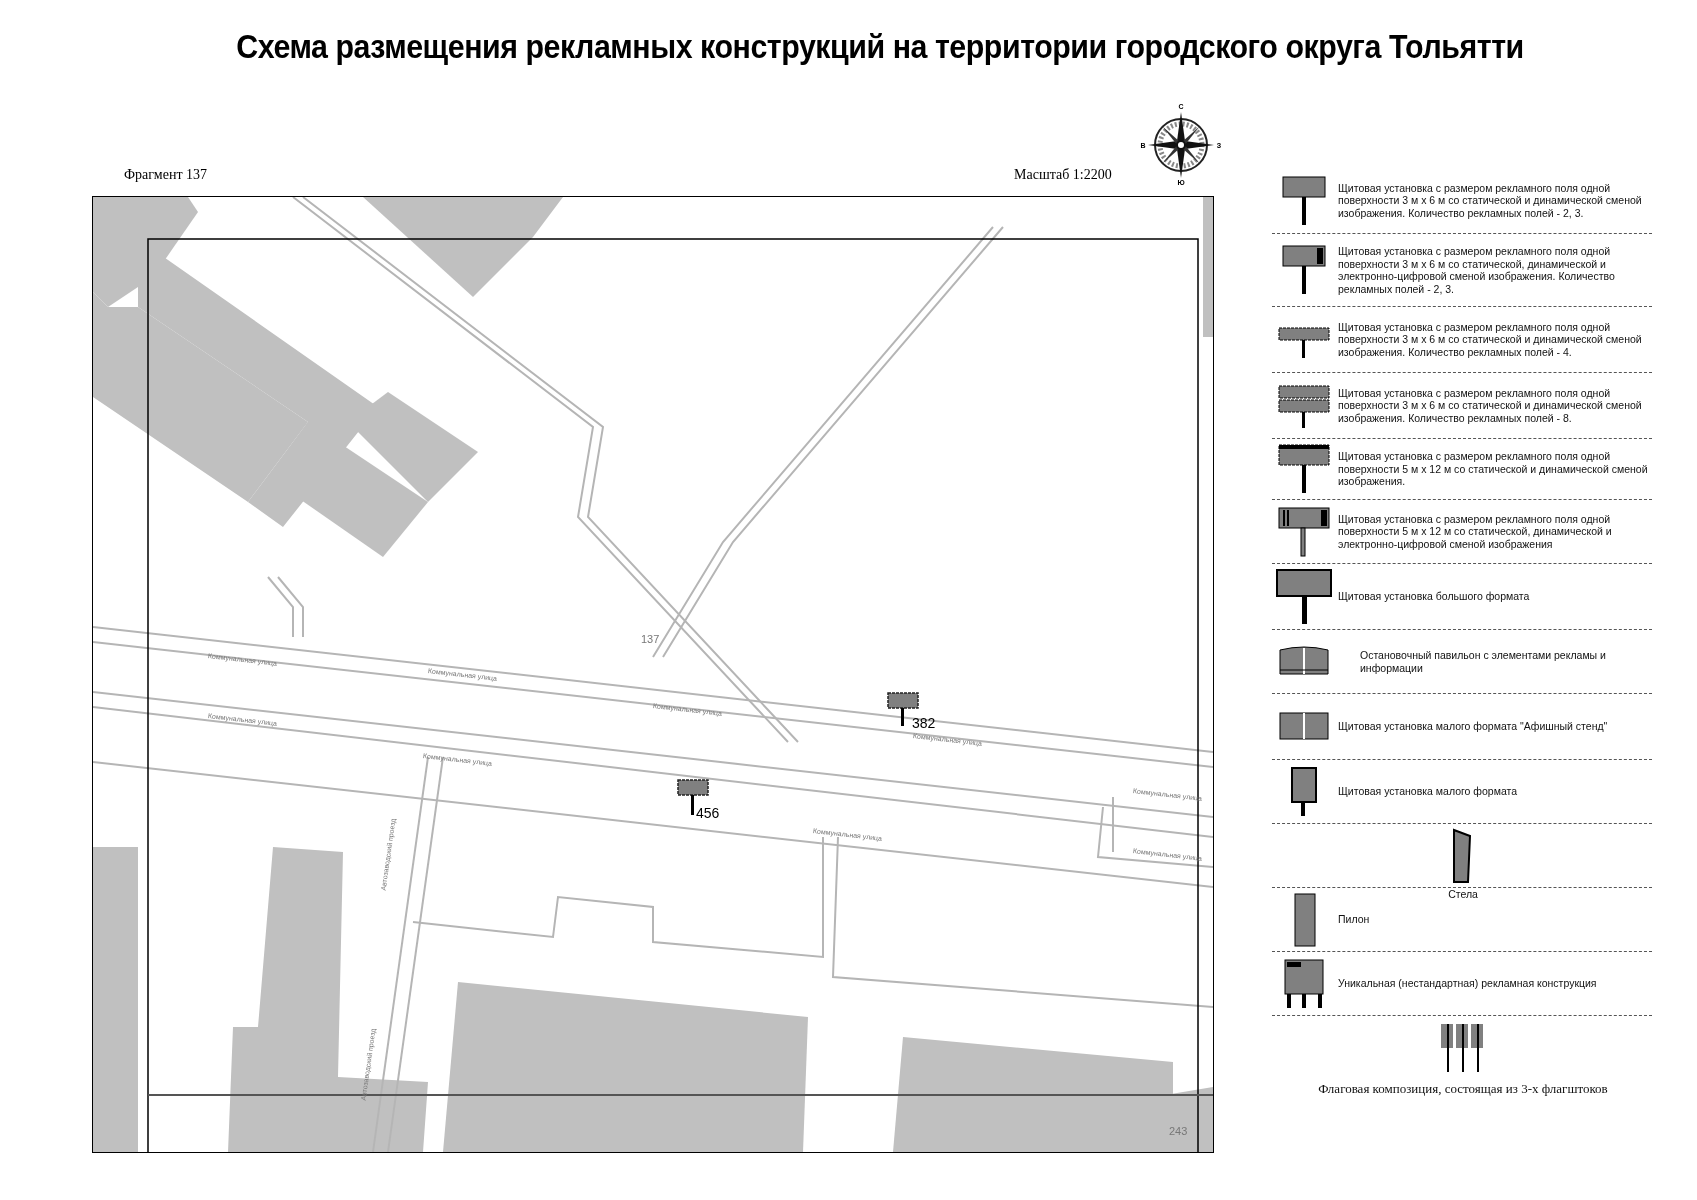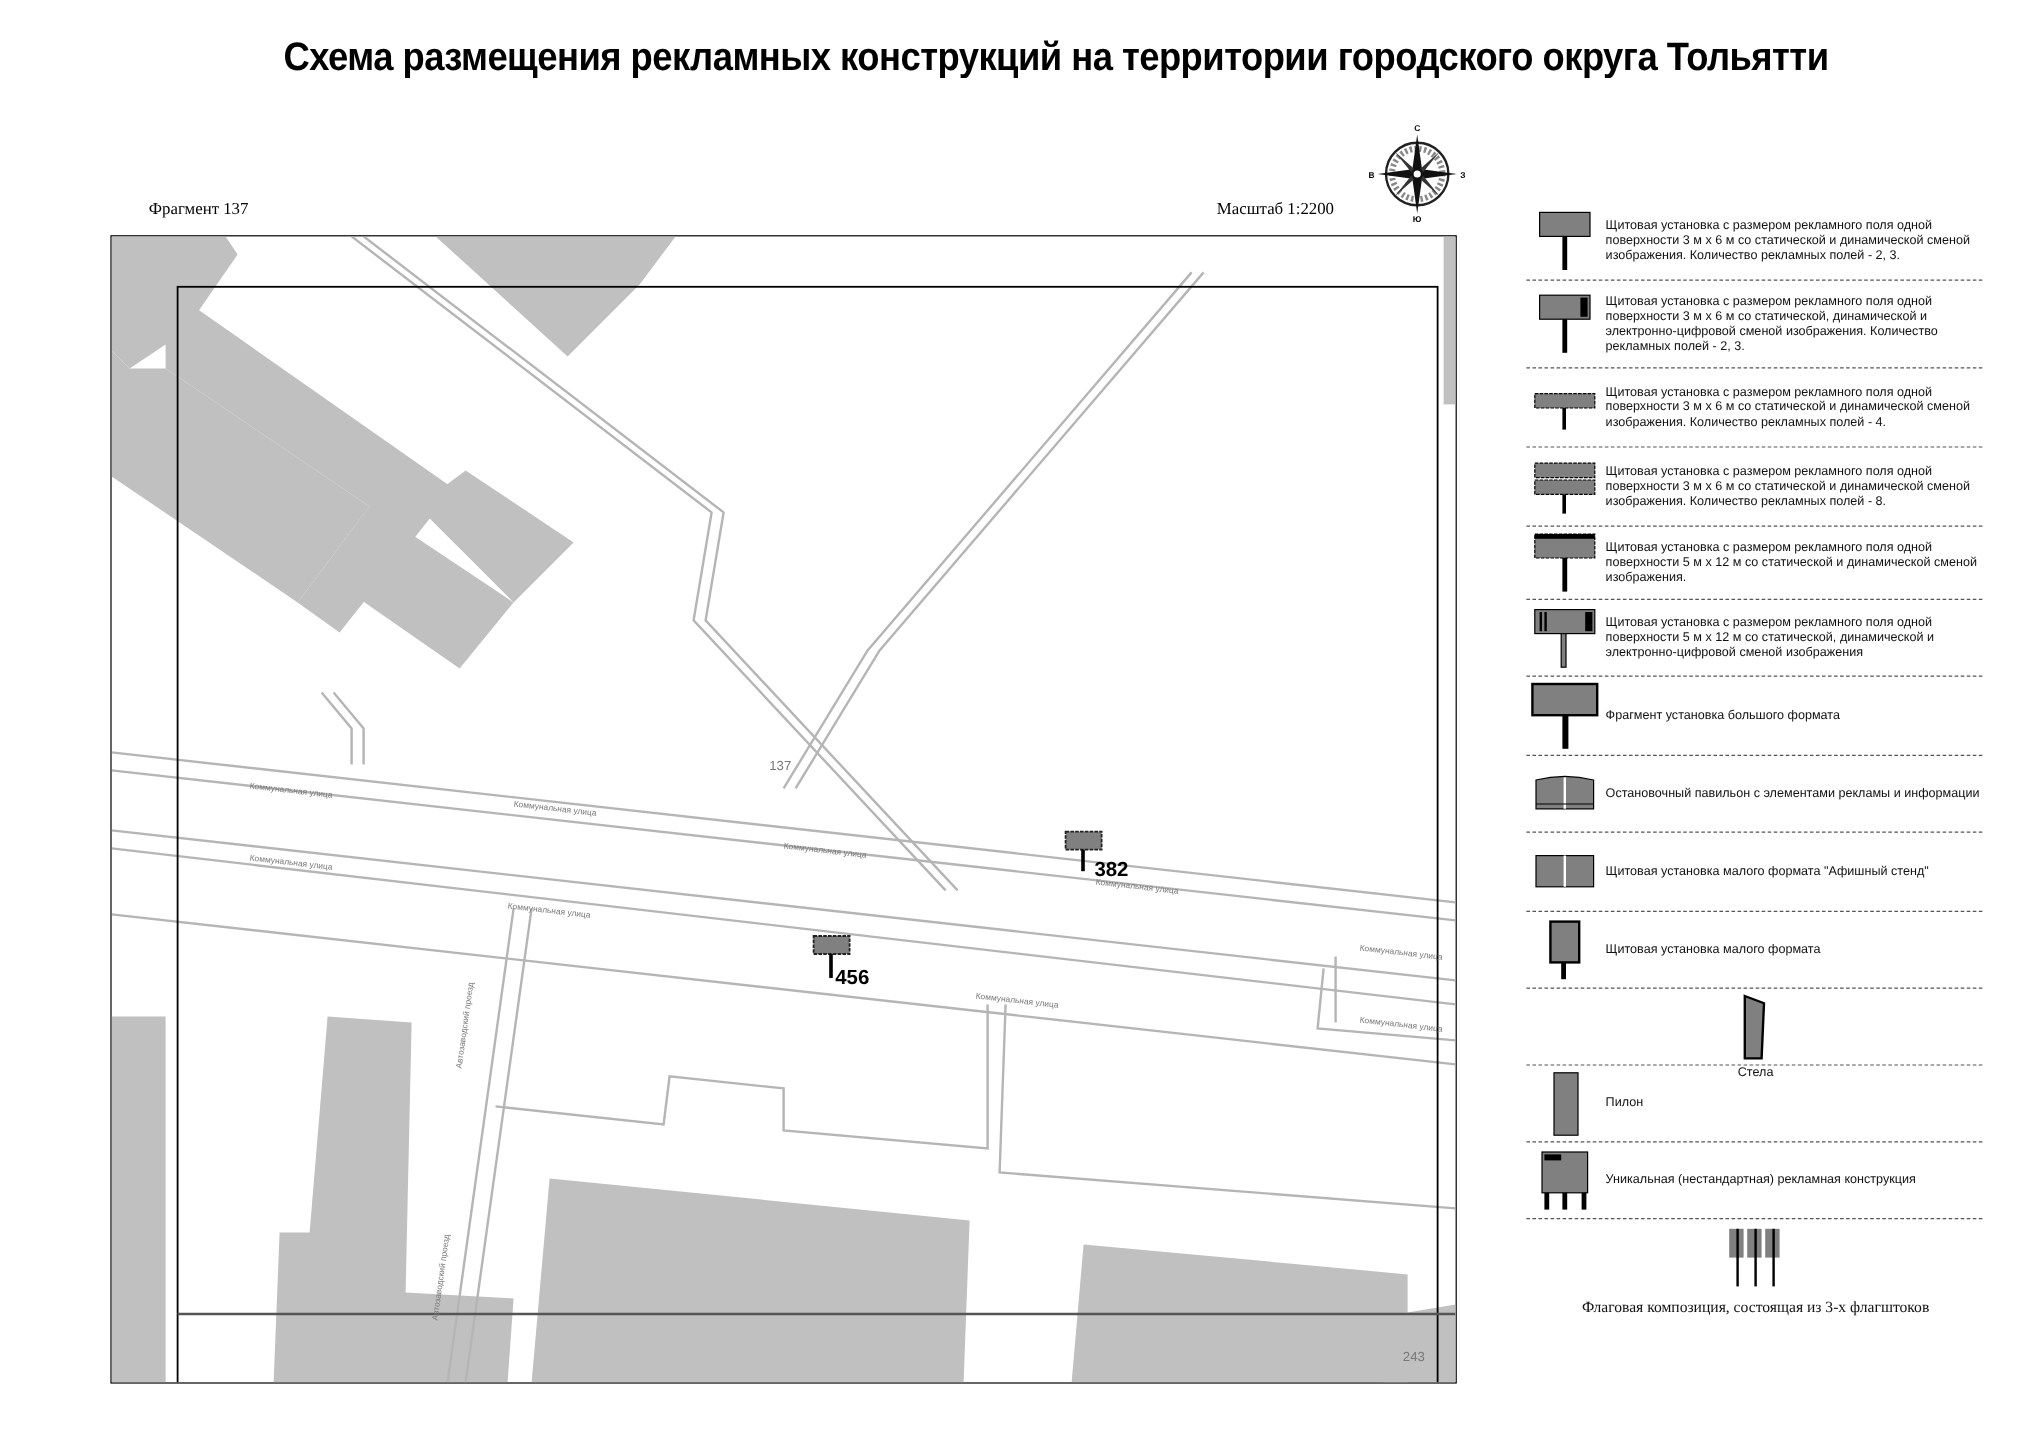--- a/index.html
+++ b/index.html
@@ -8,21 +8,21 @@
   .fragment-label { position:absolute; left:92px; top:167px; font-family:"Liberation Serif", serif; font-size:14px;margin-left:32px; }
   .scale-label { position:absolute; left:1014px; top:167px; font-family:"Liberation Serif", serif; font-size:14px; }
   .compass { position:absolute; left:1138px; top:100px; width:86px; height:86px; }
   .map-frame { position:absolute; left:92px; top:196px; width:1120px; height:955px; border:1.5px solid #000; overflow:hidden; background:#fff; }
   .map-frame svg { position:absolute; left:0; top:0; }
   .legend { position:absolute; left:1272px; top:168px; width:380px; }
   .legend-item { position:relative; border-bottom:1.5px dashed #555; display:flex; align-items:center; }
   .legend-icon { width:64px; flex:0 0 64px; display:flex; justify-content:center; align-items:center; }
   .legend-text { font-size:10.5px; line-height:12.5px; color:#111; padding-left:2px; font-family:"Liberation Sans", sans-serif; }
   .legend-text.serif { font-family:"Liberation Serif", serif; font-size:13px; line-height:18px; }
-  .marker-label { position:absolute; font-weight:bold; font-size:17px; font-family:"Liberation Sans", sans-serif; }
+  .marker-label { position:absolute; font-weight:normal; font-size:14px; font-family:"Liberation Sans", sans-serif; }
   .street { position:absolute; font-size:7px; color:#777; white-space:nowrap; transform-origin:left center; }
   .sheet-num { position:absolute; font-size:11px; color:#777; }
 </style>
 </head>
 <body>
 
 <div class="title">Схема размещения рекламных конструкций на территории городского округа Тольятти</div>
 
 <div class="fragment-label">Фрагмент 137</div>
 <div class="scale-label">Масштаб 1:2200</div>
@@ -182,23 +182,23 @@
       </div>
     <div class="legend-text">Щитовая установка с размером рекламного поля одной поверхности 5 м х 12 м со статической, динамической и электронно-цифровой сменой изображения</div>
   </div>
   <div class="legend-item" style="height:65px;">
     <div class="legend-icon">
         <svg width="58" height="58">
           <rect x="2" y="2" width="54" height="26" fill="#808080" stroke="#000" stroke-width="2"></rect>
           <rect x="27" y="28" width="5" height="28" fill="#000"></rect>
         </svg>
       </div>
-    <div class="legend-text">Фрагмент установка большого формата</div>
-  </div>
-  <div class="legend-item" style="height:63px;">
+    <div class="legend-text">Щитовая установка большого формата</div>
+  </div>
+  <div class="legend-item" style="height:63px;gap:22px;">
     <div class="legend-icon">
         <svg width="54" height="40">
           <path d="M3,8 Q27,2 51,8 L51,32 L3,32 Z" fill="#808080" stroke="#000"></path>
           <line x1="27" y1="6" x2="27" y2="32" stroke="#fff" stroke-width="2"></line>
           <line x1="3" y1="28" x2="51" y2="28" stroke="#000"></line>
         </svg>
       </div>
     <div class="legend-text">Остановочный павильон с элементами рекламы и информации</div>
   </div>
   <div class="legend-item" style="height:65px;">

